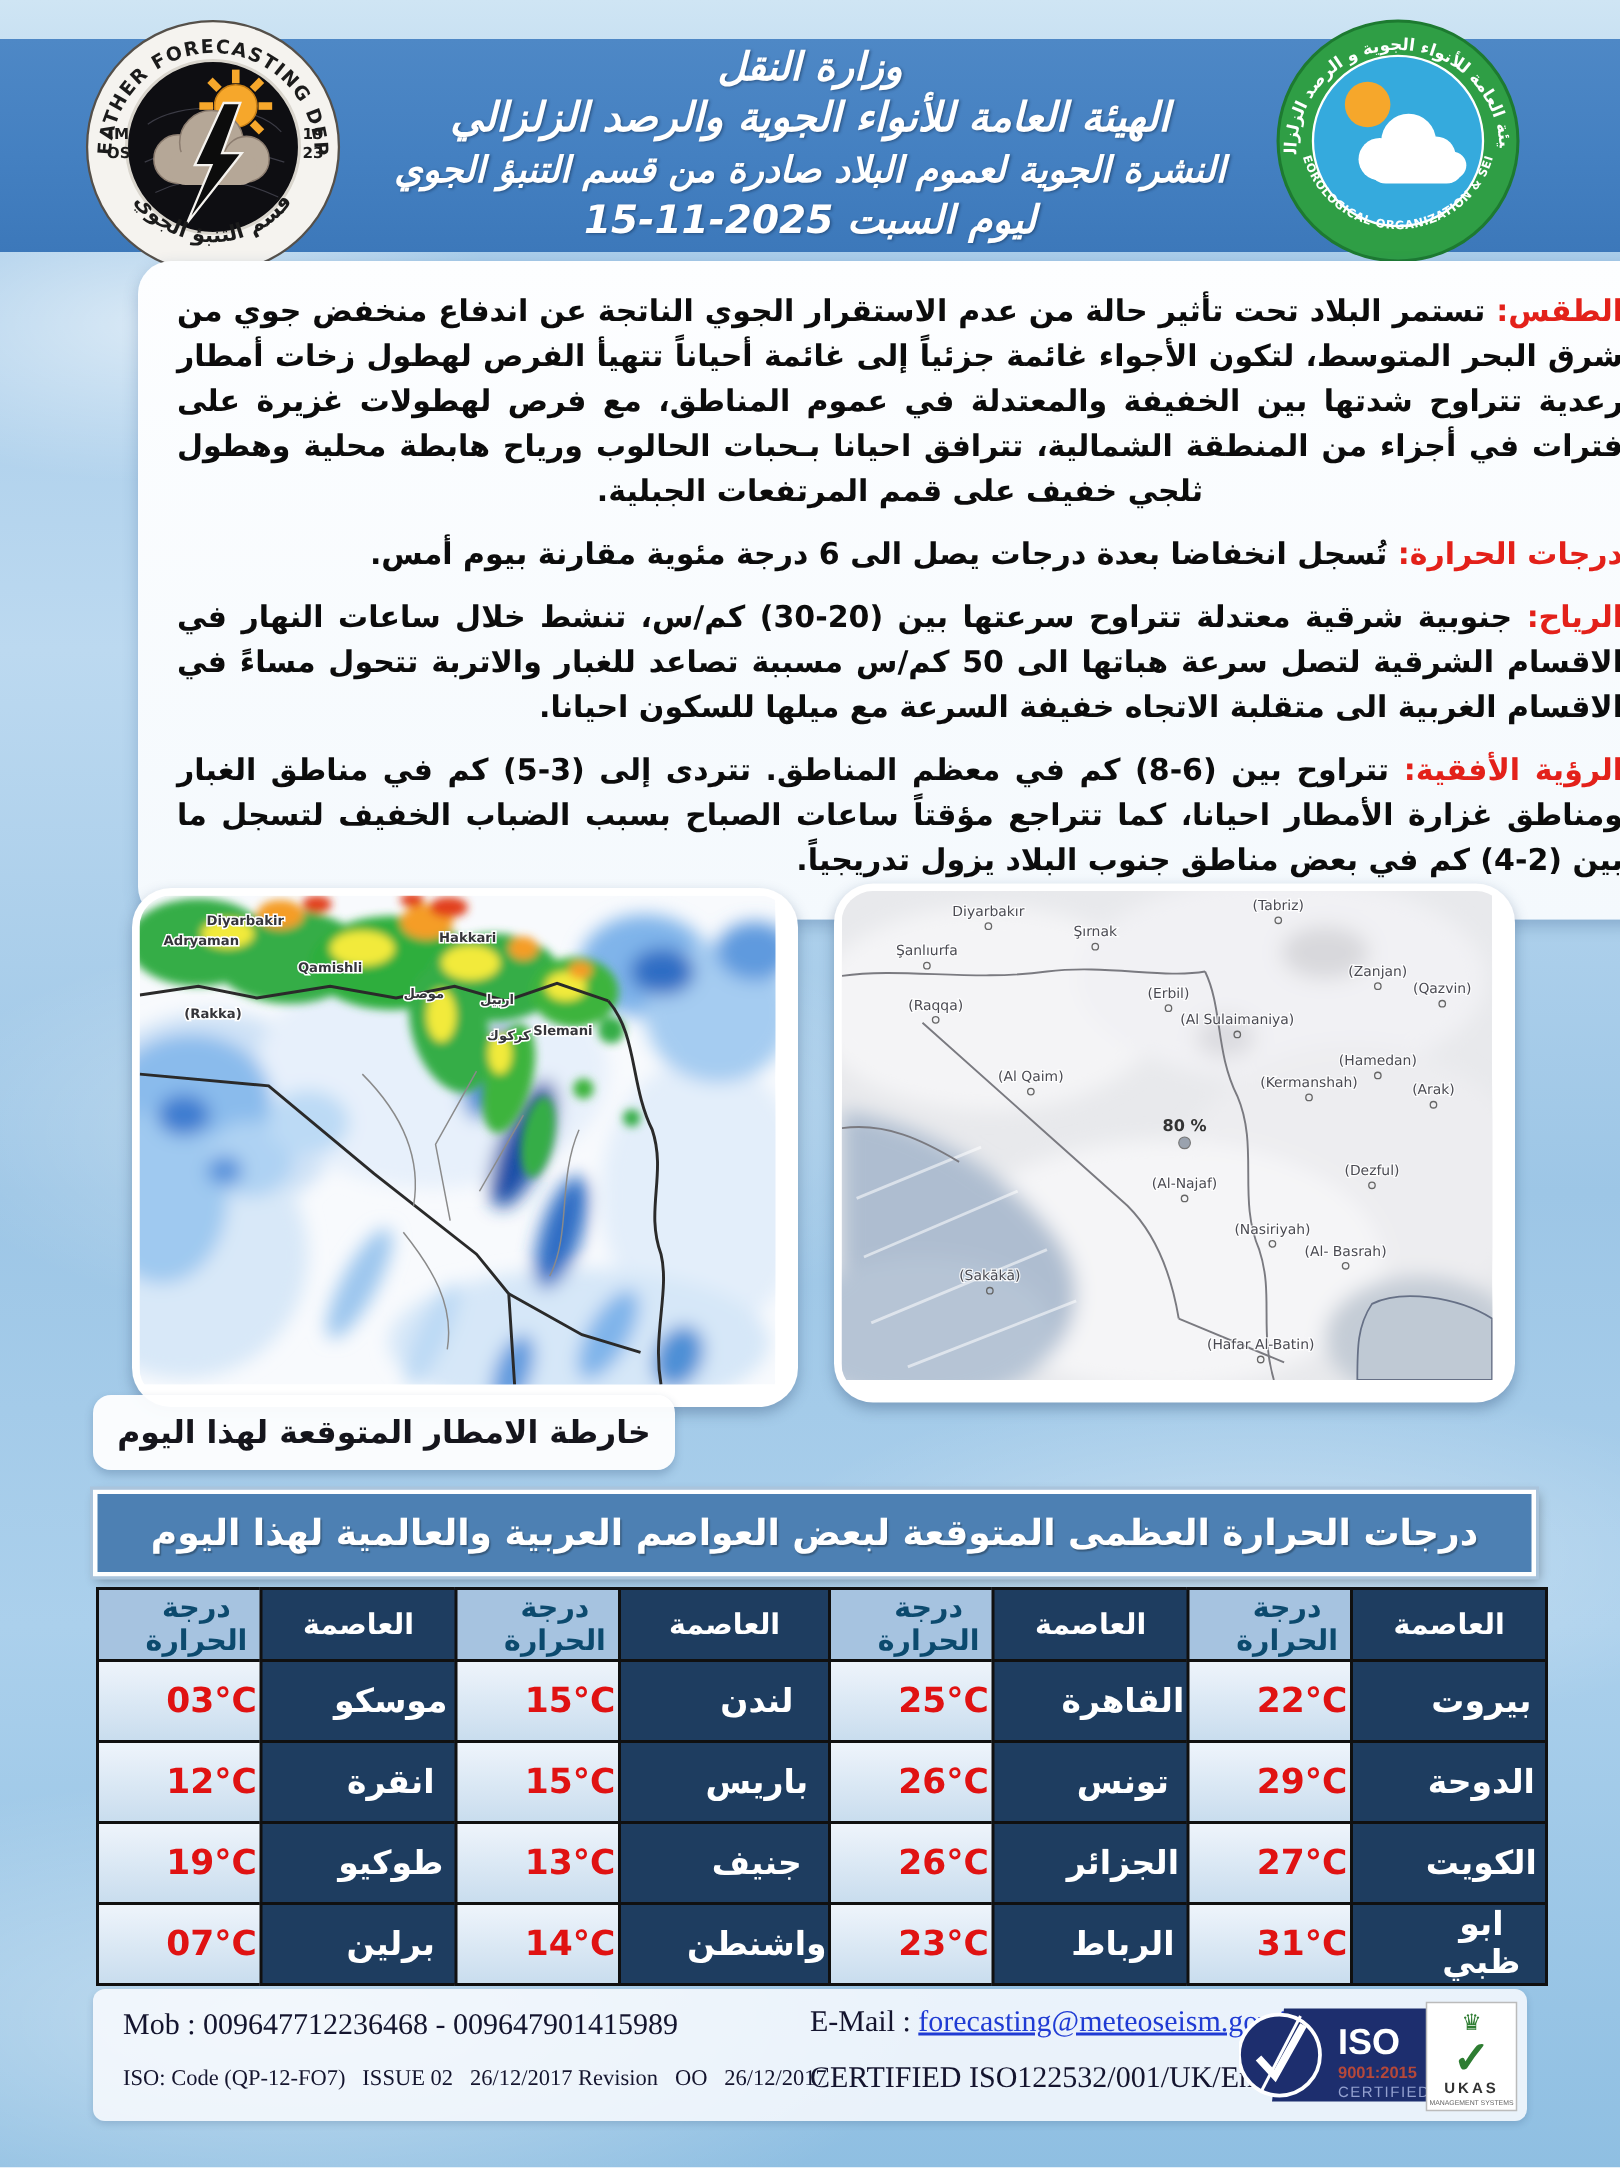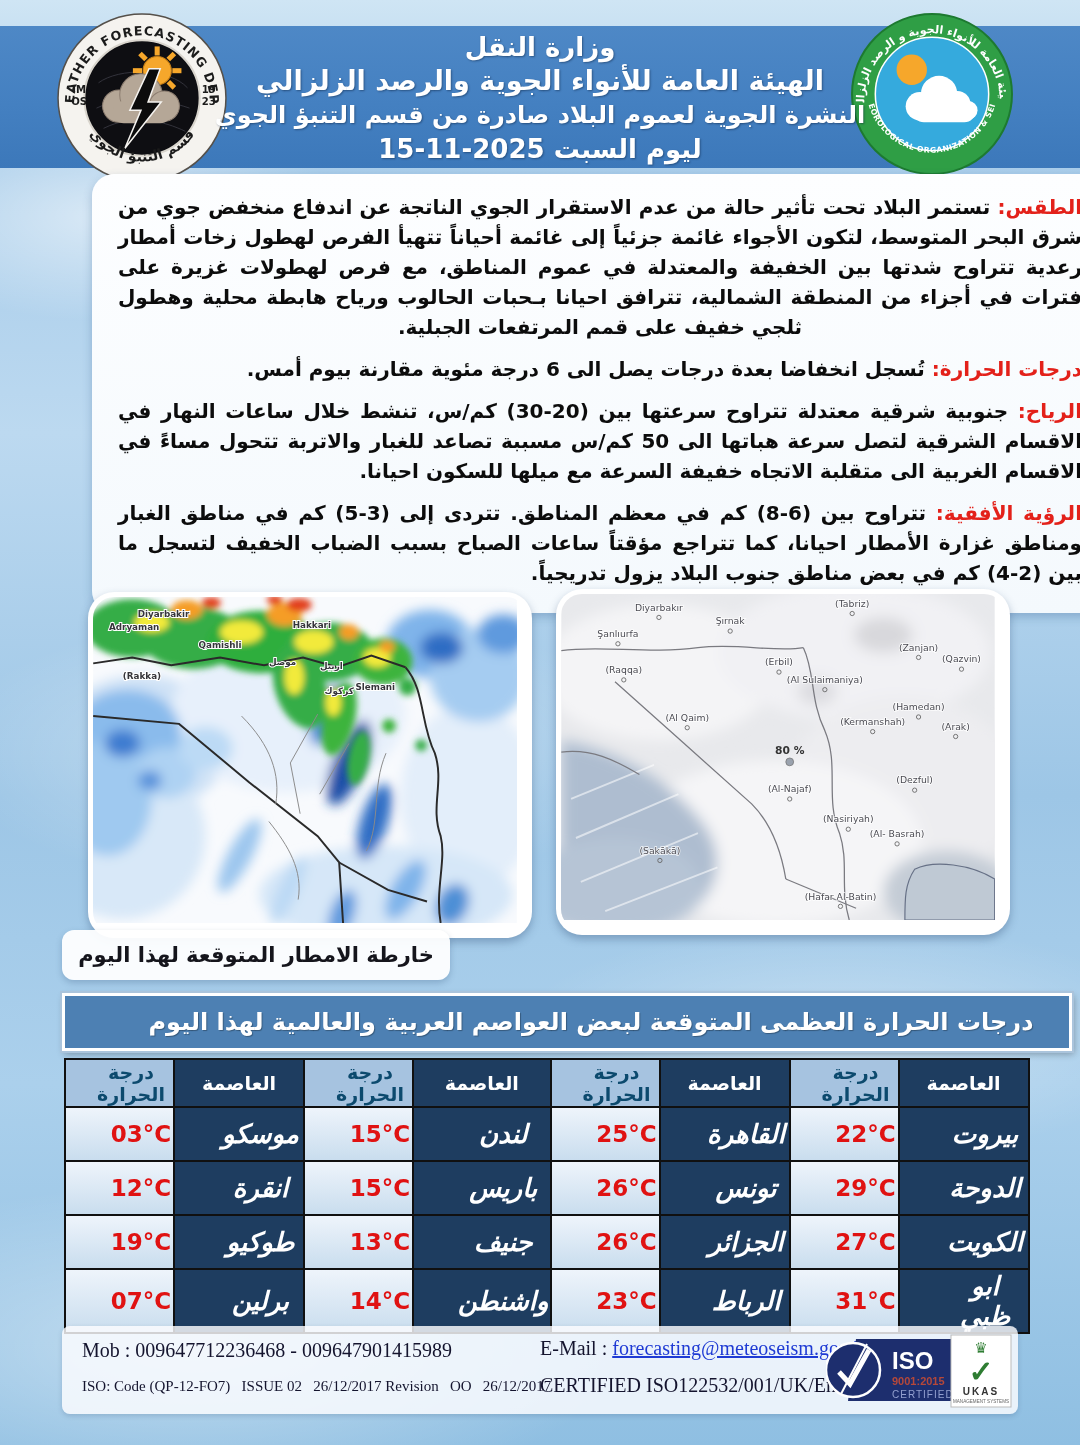--- a/index.html
+++ b/index.html
@@ -10,22 +10,22 @@
       radial-gradient(ellipse 420px 170px at 88% 28%, rgba(255,255,255,.42), transparent 70%),
       radial-gradient(ellipse 520px 200px at 28% 52%, rgba(255,255,255,.40), transparent 70%),
       radial-gradient(ellipse 480px 170px at 78% 72%, rgba(255,255,255,.34), transparent 70%),
       radial-gradient(ellipse 620px 230px at 18% 93%, rgba(255,255,255,.42), transparent 70%),
       linear-gradient(180deg,#cfe5f4 0%,#a9cdea 12%,#bcd9f0 30%,#9dc6e6 55%,#abd0ec 75%,#8fbfe2 100%);
   }
   
   .top-band{position:absolute;left:0;top:26px;width:1080px;height:142px;
     background:linear-gradient(180deg,#4e88c6 0%,#4480c1 55%,#3c78ba 100%);}
   .header-titles{position:absolute;left:200px;top:28px;width:680px;height:140px;
-    display:flex;flex-direction:column;justify-content:center;text-align:center;
-    color:#fff;font-weight:bold;text-shadow:1px 1px 2px rgba(10,30,60,.45);direction:rtl;}
+    display:flex;flex-direction:column;justify-content:flex-start;text-align:center;
+    color:#fff;font-weight:bold;text-shadow:1px 1px 2px rgba(10,30,60,.45);direction:rtl;font-style:italic;}
   .header-titles .hl{line-height:34px;}
   .hl1{font-size:26px}.hl2{font-size:27px}.hl3{font-size:24px}.hl4{font-size:26px}
   .logo{position:absolute;}
   .logo-left{left:56px;top:10px;}
   .logo-right{left:850px;top:12px;}
   
   .forecast-box{position:absolute;left:58px;top:174px;width:964px;height:403px;
     background:linear-gradient(180deg,#fdfeff,#f4f9fd);border-radius:22px;
     box-shadow:0 4px 10px rgba(50,90,140,.30);padding:18px 26px;direction:rtl;margin-left:34px;}
   .forecast-box p{font-size:20px;font-weight:bold;color:#0c0c0c;line-height:30px;
@@ -44,28 +44,28 @@
   .cap-sat{left:548px;top:928px;width:464px;}
   .map-label{font-size:9px;font-weight:bold;fill:#35353a;text-anchor:middle;
     paint-order:stroke;stroke:#ffffff;stroke-width:2px;}
   .sat-label{font-size:9.5px;fill:#4a4a52;text-anchor:middle;
     paint-order:stroke;stroke:rgba(255,255,255,.85);stroke-width:1.6px;}
   .sat-pct{font-size:11px;font-weight:bold;fill:#333;text-anchor:middle;}
   
   .table-title{position:absolute;left:62px;top:993px;width:956px;height:52px;
     background:#4d80b3;border:3px solid #fff;box-shadow:0 0 0 2px #aac4dc,2px 3px 7px rgba(0,0,0,.3);
     display:flex;align-items:center;justify-content:center;color:#fff;font-size:24px;
-    font-weight:bold;direction:rtl;text-shadow:1px 1px 1px rgba(0,0,0,.3);padding-left:48px;}
+    font-weight:bold;direction:rtl;text-shadow:1px 1px 1px rgba(0,0,0,.3);}
   table.temps{position:absolute;left:64px;top:1058px;border-collapse:collapse;direction:rtl;}
   table.temps th,table.temps td{border:2px solid #101010;text-align:center;vertical-align:middle;}
   table.temps th{height:40px;font-size:19px;}
   table.temps td{height:50px;padding-left:44px;}
   .cellcap{background:#1e3d60;color:#fff;font-weight:bold;}
   th.cellcap{font-size:19px;}
-  td.cellcap{font-size:26px;font-style:italic;}
+  td.cellcap{font-size:22px;}
   .cellhdr{background:#a6c3e0;color:#0c4a6e;font-weight:bold;padding-left:24px;}
   td.celltmp{background:linear-gradient(180deg,#eef4fb,#c9ddee);color:#e01212;
     font-weight:bold;font-size:23px;}
   col.c-cap{width:130px;} col.c-tmp{width:109px;}
   
   .footer{position:absolute;left:62px;top:1326px;width:956px;height:88px;
     background:rgba(252,253,255,.82);border-radius:8px;box-shadow:0 2px 5px rgba(40,70,110,.2);
     font-family:"Liberation Serif",serif;color:#14142e;}
   .footer .mob{position:absolute;left:20px;top:13px;font-size:20px;white-space:pre;}
   .footer .email-line{position:absolute;left:478px;top:11px;font-size:20px;white-space:pre;}

